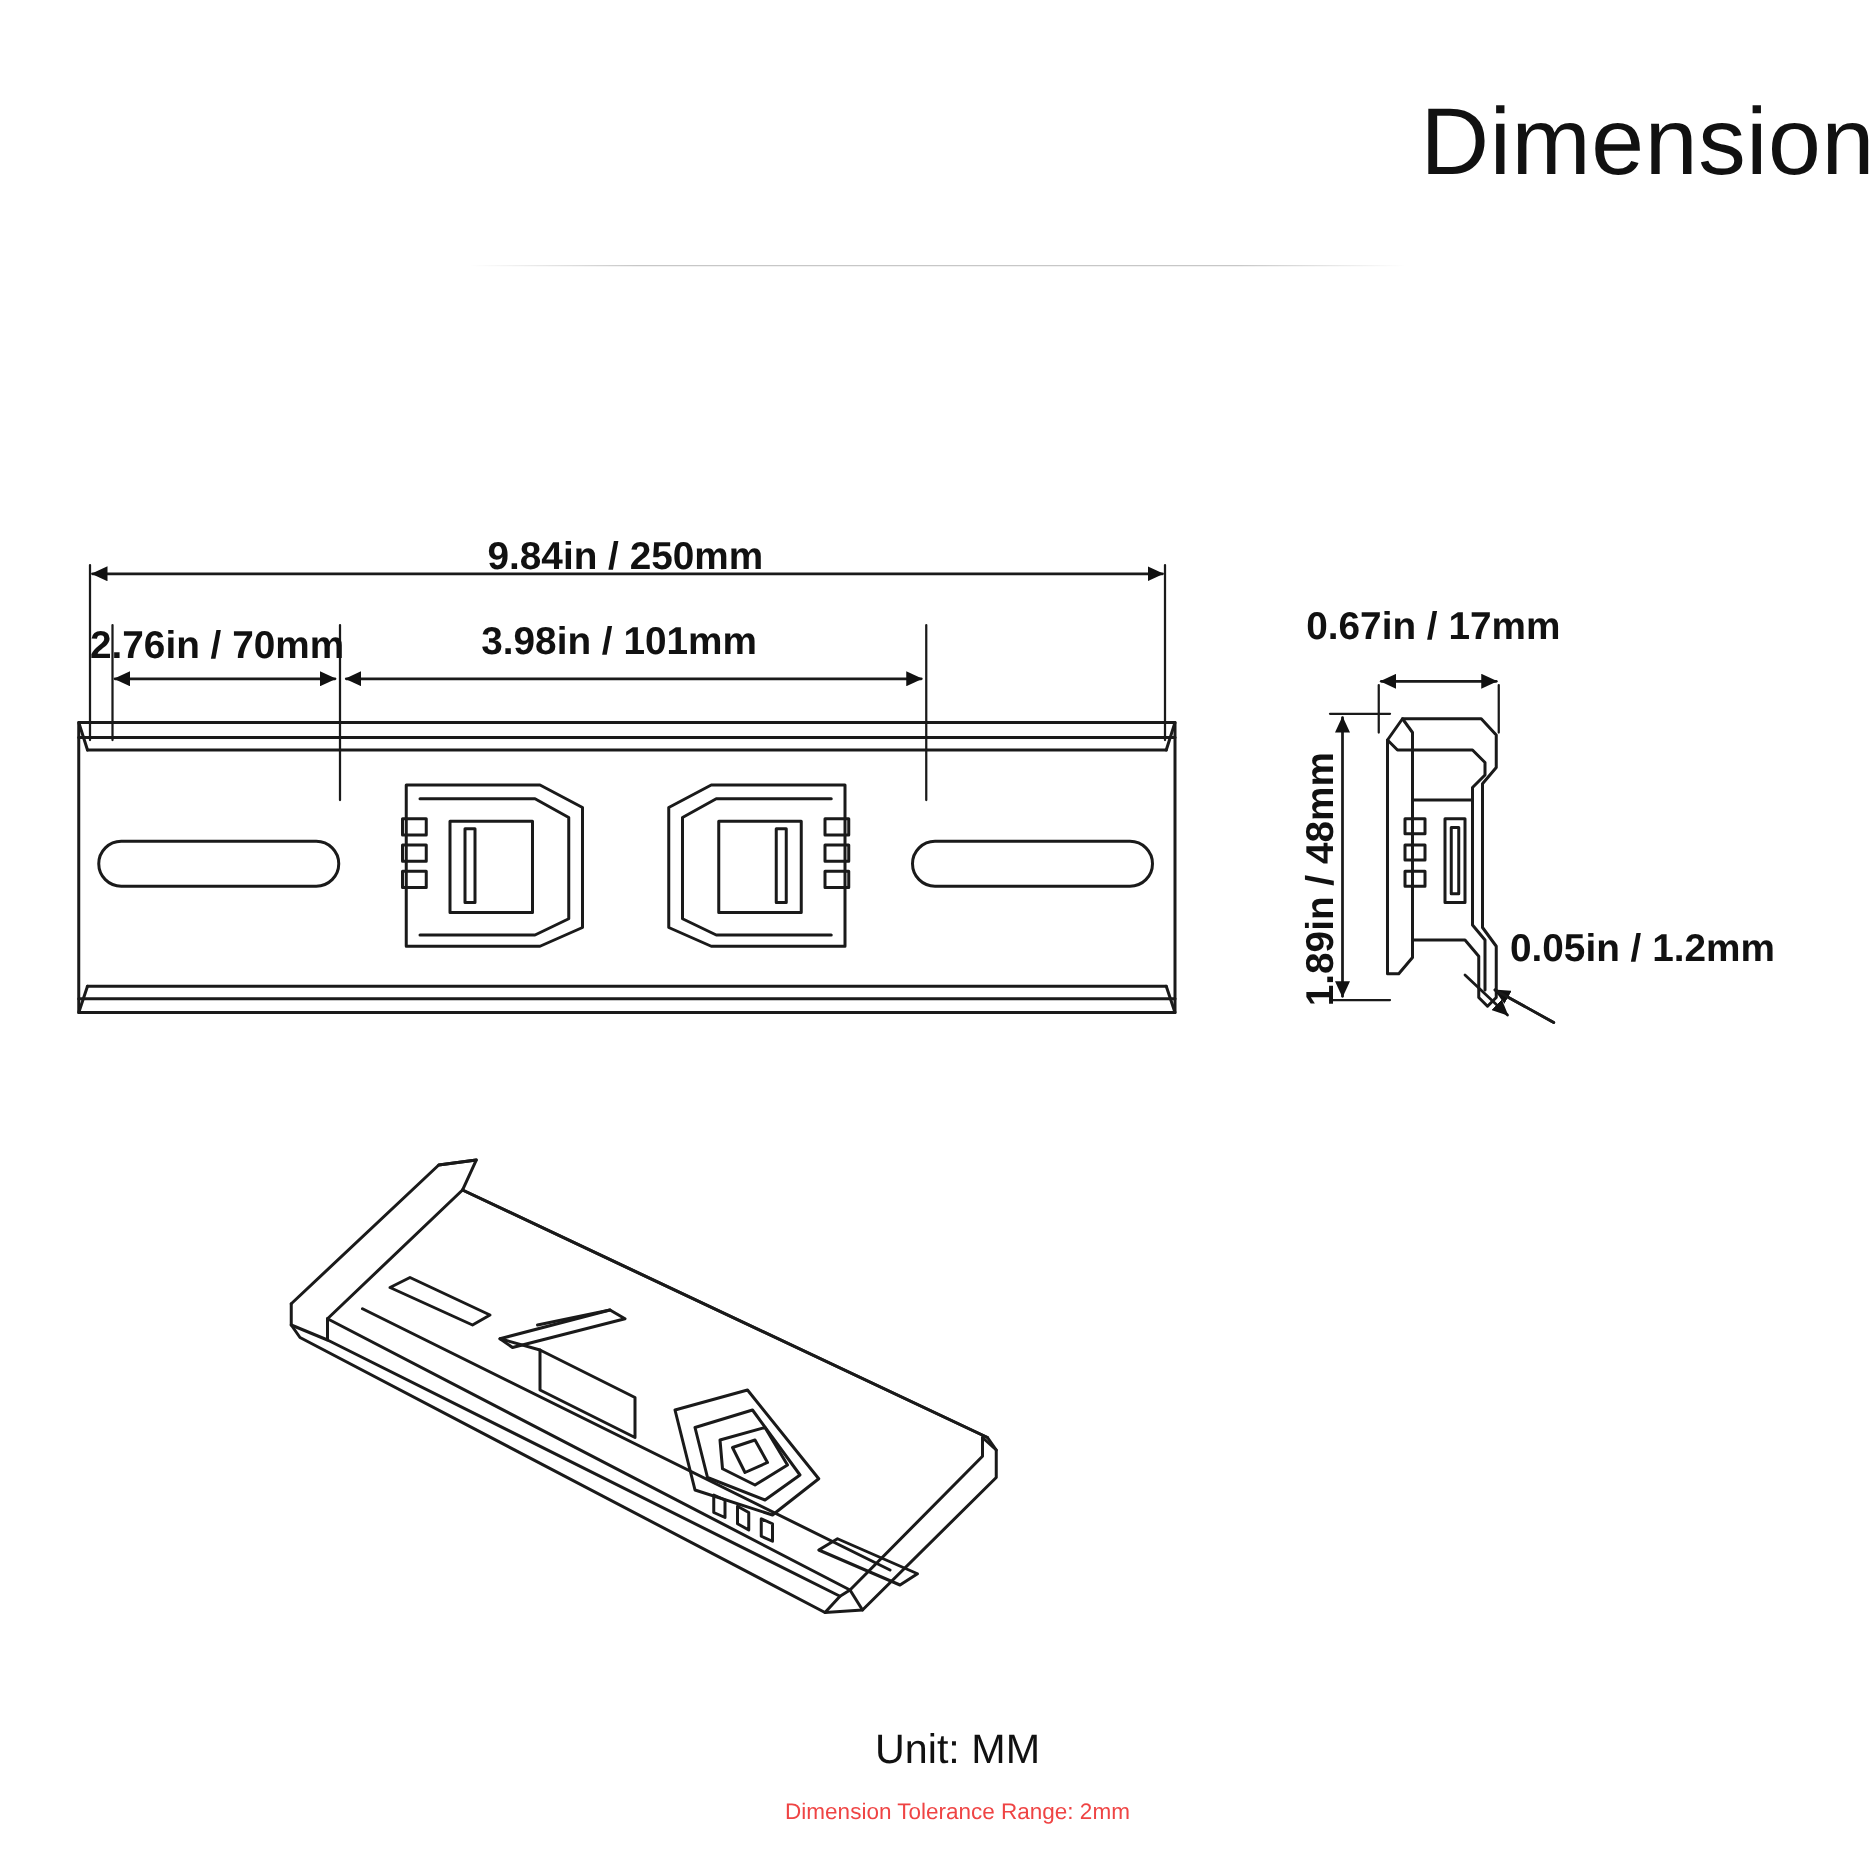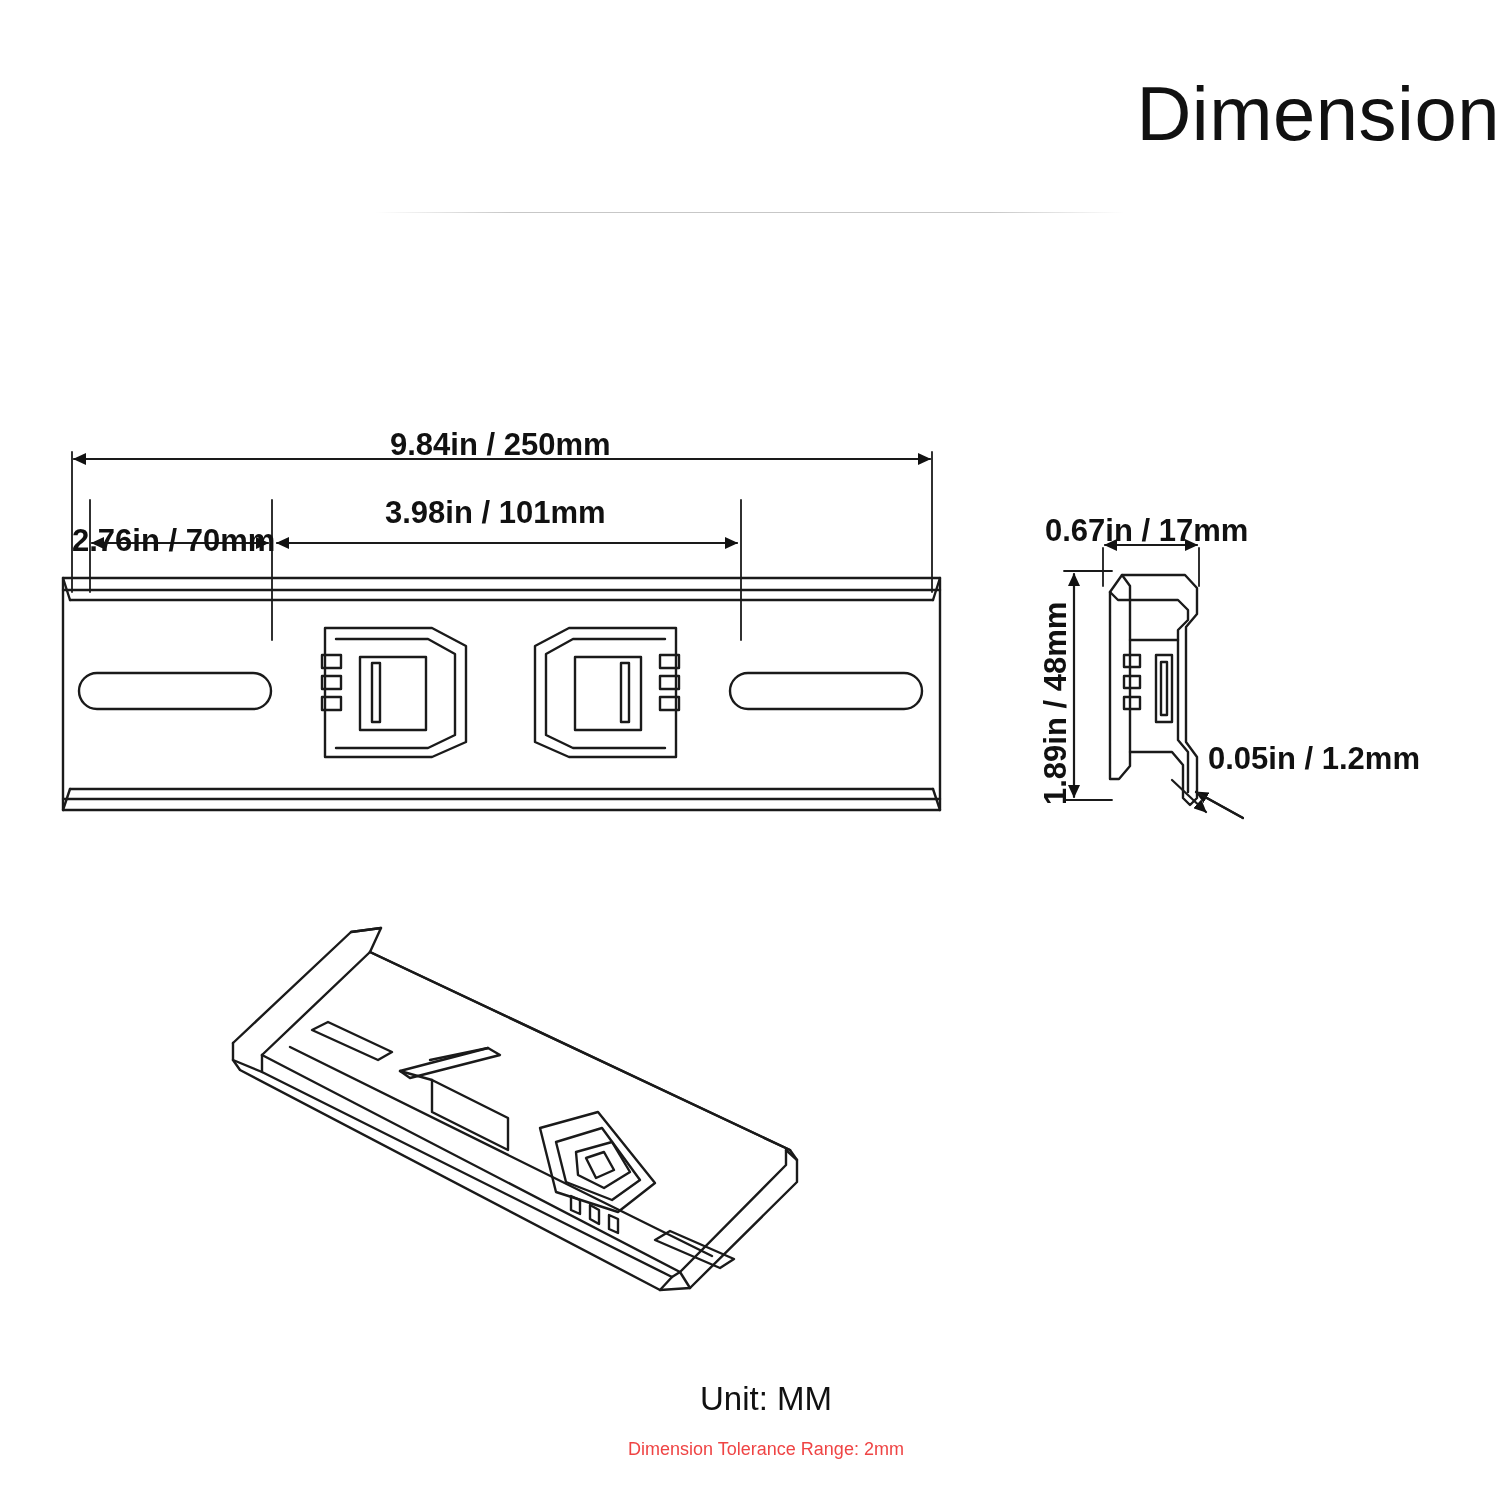--- a/index.html
+++ b/index.html
@@ -218,25 +218,25 @@
       <path d="M590,1205 L599,1210 L599,1224 L590,1219 Z"></path>
       <path d="M609,1215 L618,1219 L618,1233 L609,1229 Z"></path>
 
       <path d="M430,1060 L488,1048"></path>
       <path d="M400,1071 L432,1080"></path>
     </g>
   </svg>
 
   <div class="dim-label" style="top:412px; left:390px;margin-top:17px;">9.84in / 250mm</div>
 
-  <div class="dim-label" style="top:525px; left:72px;">2.76in / 70mm</div>
+  <div class="dim-label" style="top:500px; left:72px;">2.76in / 70mm</div>
 
   <div class="dim-label" style="top:497px; left:385px;">3.98in / 101mm</div>
 
-  <div class="dim-label" style="top:515px; left:1045px;">0.67in / 17mm</div>
+  <div class="dim-label" style="top:485px; left:1045px;">0.67in / 17mm</div>
 
   <div class="dim-label vert" style="top:805px; left:1040px;">1.89in / 48mm</div>
 
   <div class="dim-label" style="top:743px; left:1208px;">0.05in / 1.2mm</div>
 
   <div class="unit-line">Unit: MM</div>
   <div class="tolerance-line">Dimension Tolerance Range: 2mm</div>
 
 </div>
 

